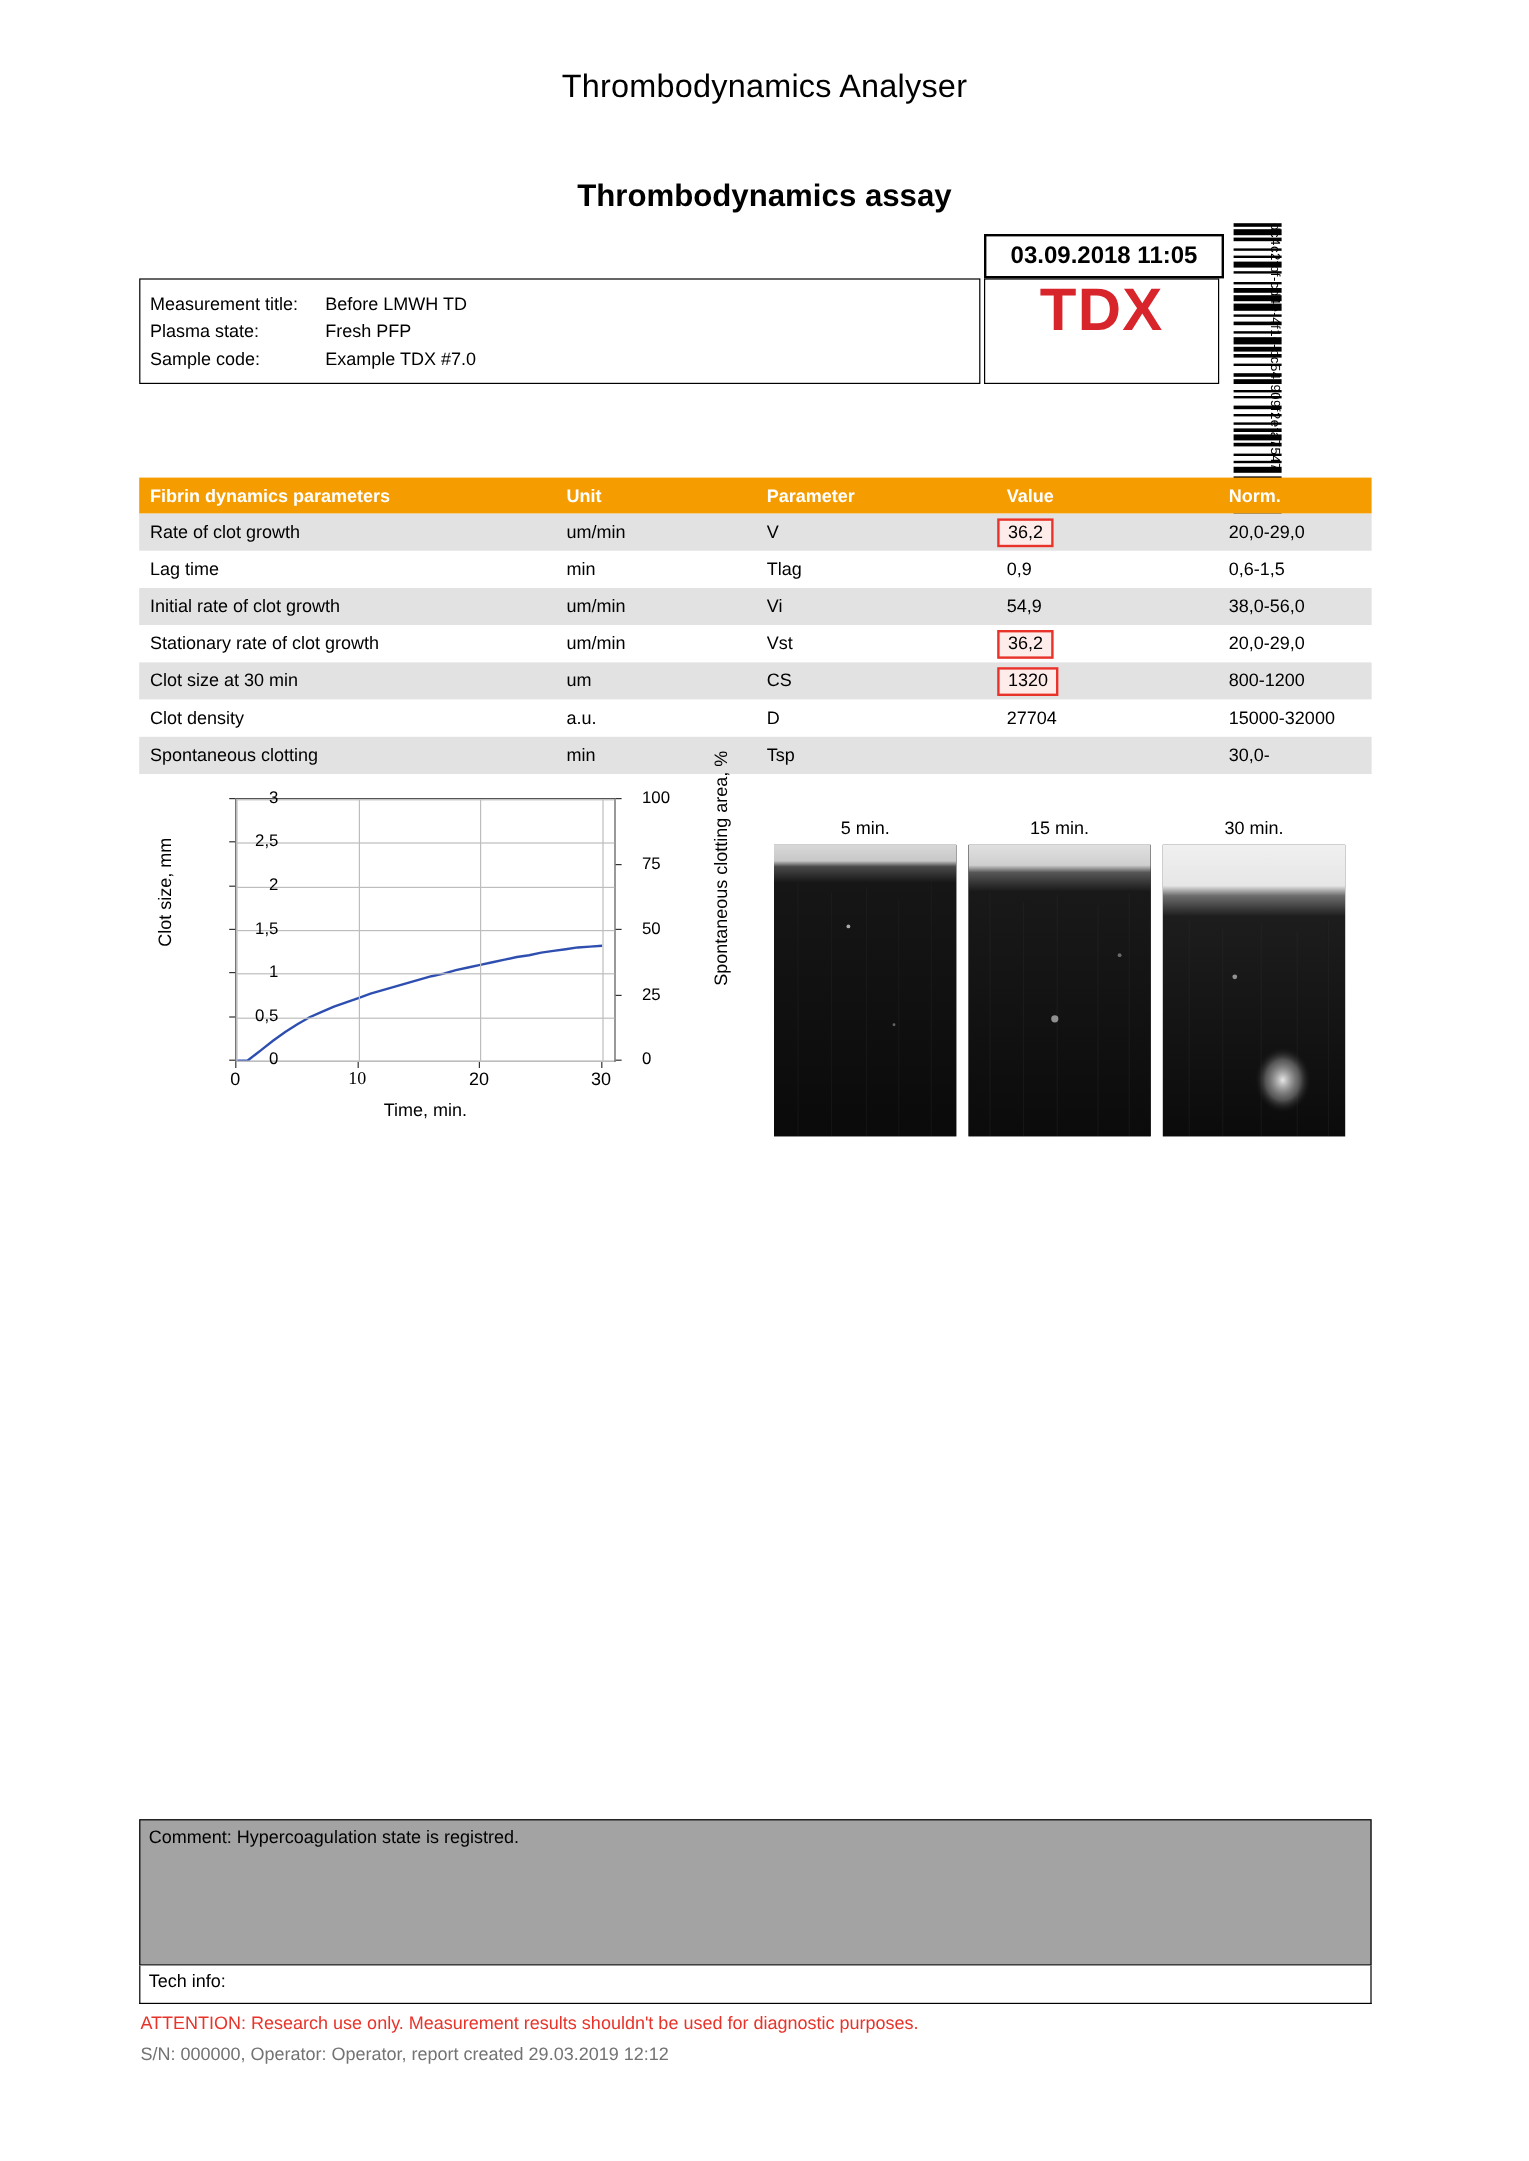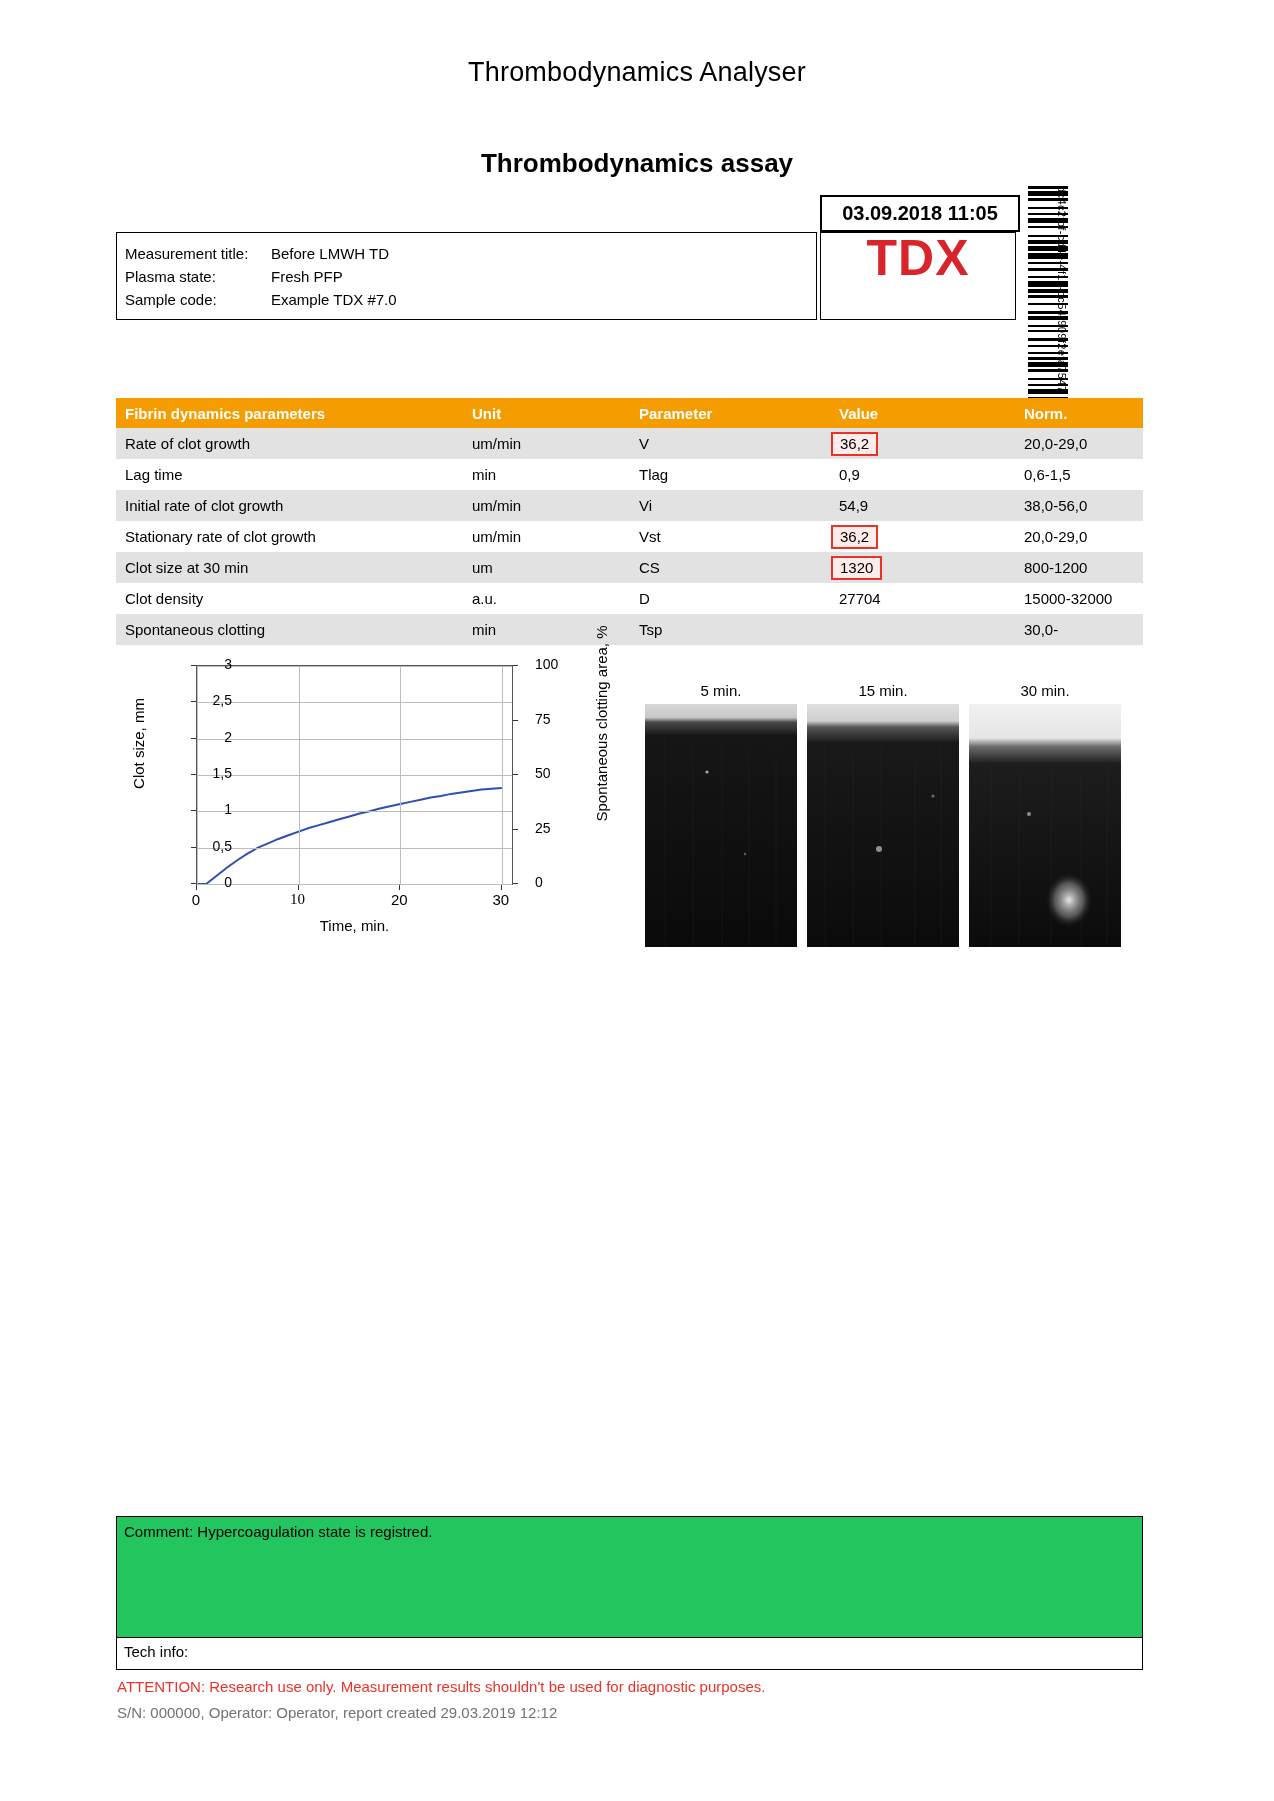--- a/index.html
+++ b/index.html
@@ -256,21 +256,21 @@
     overflow: hidden;
     background: #0b0b0b;
   }
 
   
   .comment-box {
     position: absolute;
     left: 116px; top: 1516px;
     width: 1027px; height: 122px;
     border: 1px solid #000;
-    background: #22c55e;
+    background: #a3a3a3;
     box-sizing: border-box;
     padding: 6px 0 0 7px;
     font-size: 15px;
   }
   .techinfo-box {
     position: absolute;
     left: 116px; top: 1638px;
     width: 1027px; height: 32px;
     border: 1px solid #000;
     border-top: none;

